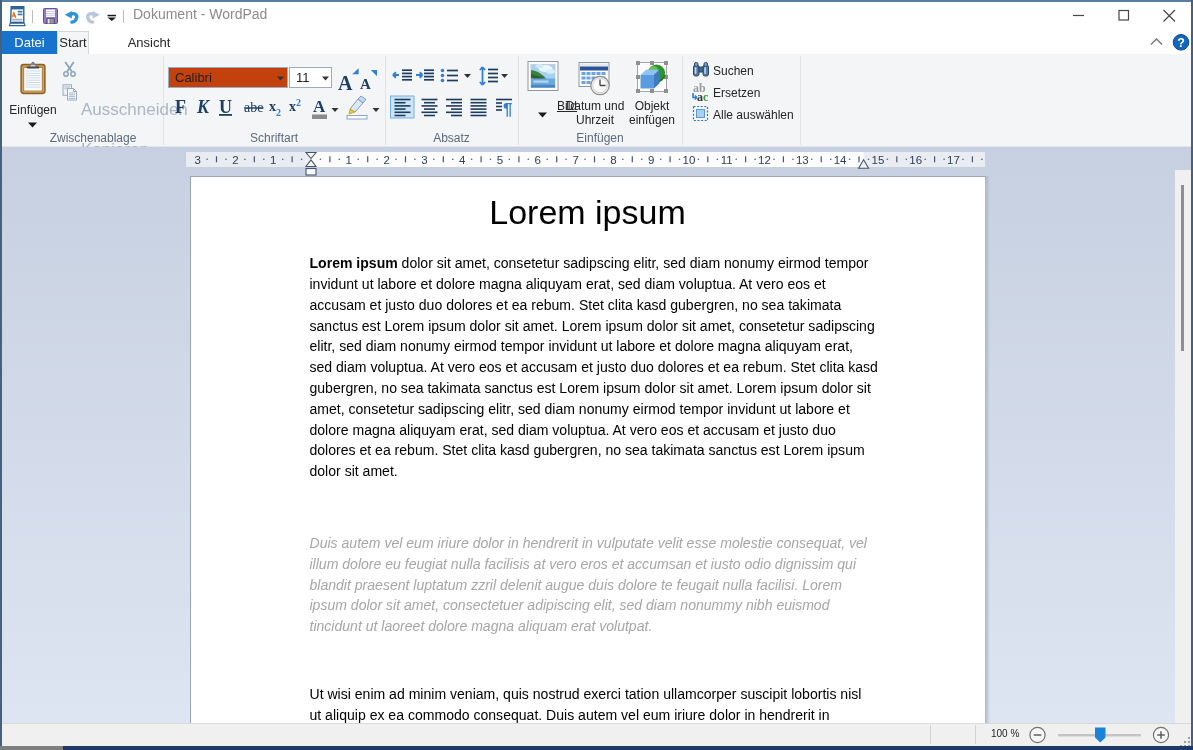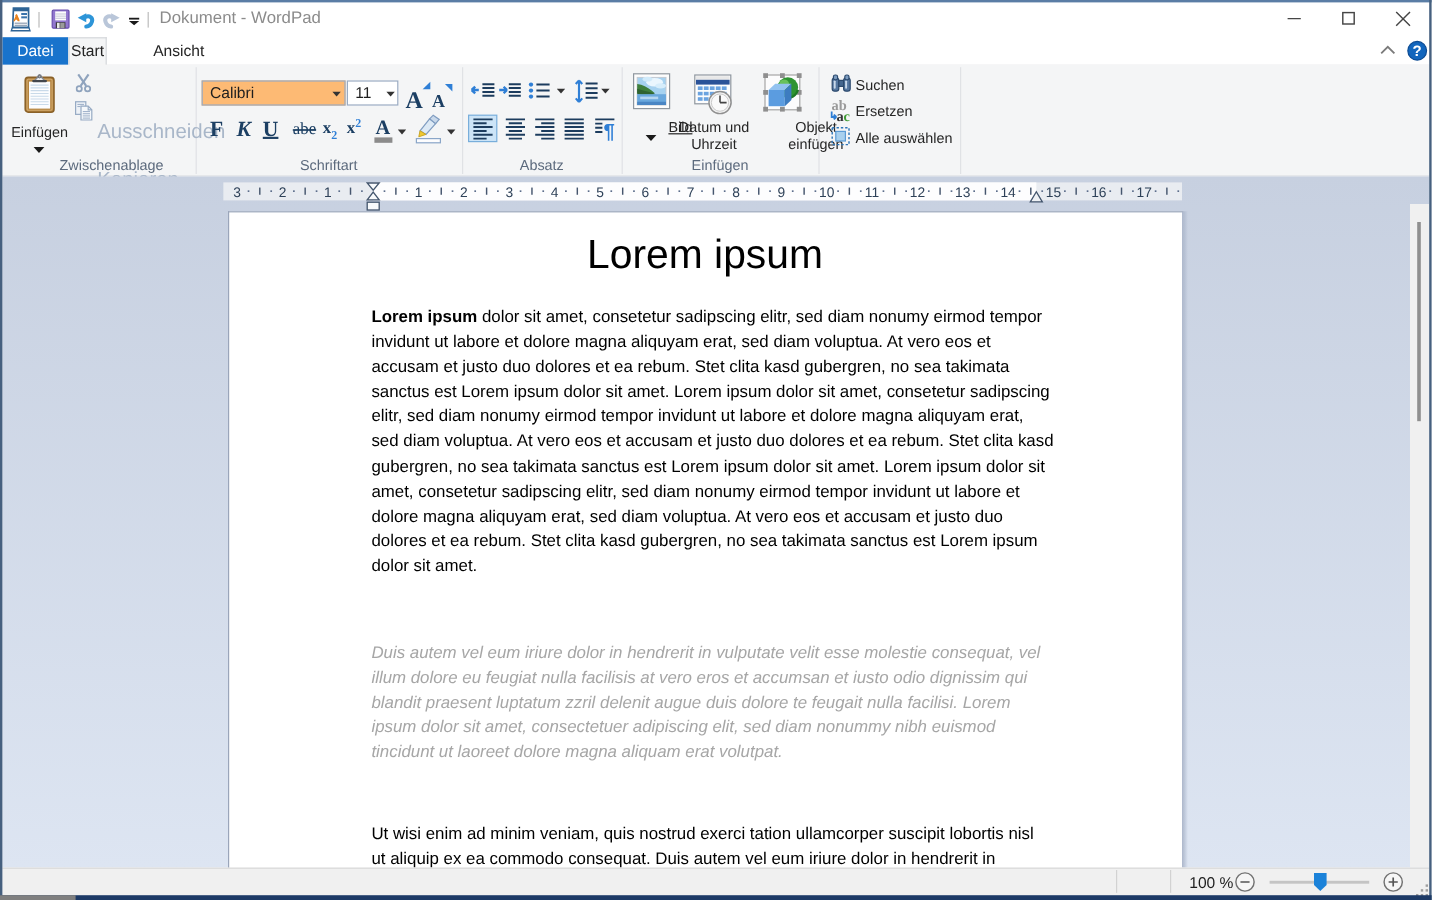--- a/index.html
+++ b/index.html
@@ -160,21 +160,21 @@
     <g stroke="#96aac4" stroke-width="0.8">
       <line x1="2.5" y1="3" x2="8" y2="3"></line>
         <line x1="2.5" y1="4.8" x2="5" y2="4.8"></line>
       <line x1="7" y1="9" x2="13" y2="9"></line>
         <line x1="7" y1="10.8" x2="13" y2="10.8"></line>
       <line x1="7" y1="12.6" x2="13" y2="12.6"></line>
         <line x1="7" y1="14.4" x2="13" y2="14.4"></line>
     </g>
   </svg>
 
-  <div class="abs" style="left:168px;top:67px;width:120px;height:21px;background:#fdba74;border:1px solid #9aabc2;box-sizing:border-box;font-size:13px;color:#1e1e1e;line-height:19px;padding-left:6px;">Calibri</div>
+  <div class="abs" style="left:168px;top:67px;width:120px;height:21px;background:#c2410c;border:1px solid #9aabc2;box-sizing:border-box;font-size:13px;color:#1e1e1e;line-height:19px;padding-left:6px;">Calibri</div>
   <div class="abs" style="left:289px;top:67px;width:43px;height:21px;background:#fff;border:1px solid #9aabc2;box-sizing:border-box;font-size:13px;color:#1e1e1e;line-height:19px;padding-left:6px;">11</div>
   <svg class="abs" style="left:165px;top:56px;width:220px;height:90px" viewBox="0 0 220 90">
 
     <path d="M112 20.5 L119 20.5 L115.5 24.5 Z" fill="#333"></path>
     <path d="M157 20.5 L164 20.5 L160.5 24.5 Z" fill="#333"></path>
 
     <text x="173" y="34" font-family="Liberation Serif" font-size="20" font-weight="bold" fill="#1c3f63">A</text>
     <path d="M187.2 18.3 L193.6 12.2 L193.6 18.3 Z" fill="#2f7fd6"></path>
     <text x="195" y="33" font-family="Liberation Serif" font-size="15" font-weight="bold" fill="#1c3f63">A</text>
     <path d="M205.8 14 L212 14 L212 20.2 Z" fill="#2f7fd6"></path>
@@ -267,21 +267,21 @@
       <line x1="111" y1="43.5" x2="127" y2="43.5"></line>
         <line x1="111" y1="47" x2="117" y2="47"></line>
       <line x1="111" y1="50.5" x2="117" y2="50.5"></line>
         <line x1="111" y1="54" x2="117" y2="54"></line>
     </g>
     <text x="118" y="59" font-size="17" font-weight="bold" fill="#2f7fd6">¶</text>
   </svg>
 
   <div class="abs rlabel" style="left:557px;top:99px;width:32px;text-align:left;text-decoration:underline;">Bild</div>
   <div class="abs rlabel" style="left:562px;top:99px;width:66px;text-align:center;">Datum und<br>Uhrzeit</div>
-  <div class="abs rlabel" style="left:650px;top:99px;width:60px;text-align:center;">Objekt<br>einfügen</div>
+  <div class="abs rlabel" style="left:622px;top:99px;width:60px;text-align:center;">Objekt<br>einfügen</div>
 
   <svg class="abs" style="left:519px;top:56px;width:163px;height:68px" viewBox="0 0 163 68">
 
     <g transform="translate(8.5,5)">
       <rect x="0.5" y="0.5" width="30" height="29" fill="#fdfdfd" stroke="#8f979f" stroke-width="1"></rect>
       <rect x="3.5" y="3.5" width="24" height="23" fill="#a6d2f0" stroke="#c2c9d2" stroke-width="0.8"></rect>
       <ellipse cx="18" cy="7.5" rx="7" ry="3.5" fill="#eaf6fe"></ellipse>
       <ellipse cx="23" cy="10.5" rx="4.5" ry="2.2" fill="#d6edfb"></ellipse>
       <ellipse cx="12" cy="5" rx="4" ry="2" fill="#d0eafa"></ellipse>
       <path d="M3.5 9 C 8 9.5, 12 11.5, 15.5 14.5 L18 16.5 Q 10 17.5 3.5 16.5 Z" fill="#3f7f3c"></path>
@@ -466,21 +466,21 @@
   <div class="abs" id="sbthumb"></div>
 
   <div class="abs" id="doctitle">Lorem ipsum</div>
   <div class="abs para" id="p1" style="left:309.5px;top:253.3px;width:580px;"><b>Lorem ipsum</b> dolor sit amet, consetetur sadipscing elitr, sed diam nonumy eirmod tempor<br>invidunt ut labore et dolore magna aliquyam erat, sed diam voluptua. At vero eos et<br>accusam et justo duo dolores et ea rebum. Stet clita kasd gubergren, no sea takimata<br>sanctus est Lorem ipsum dolor sit amet. Lorem ipsum dolor sit amet, consetetur sadipscing<br>elitr, sed diam nonumy eirmod tempor invidunt ut labore et dolore magna aliquyam erat,<br>sed diam voluptua. At vero eos et accusam et justo duo dolores et ea rebum. Stet clita kasd<br>gubergren, no sea takimata sanctus est Lorem ipsum dolor sit amet. Lorem ipsum dolor sit<br>amet, consetetur sadipscing elitr, sed diam nonumy eirmod tempor invidunt ut labore et<br>dolore magna aliquyam erat, sed diam voluptua. At vero eos et accusam et justo duo<br>dolores et ea rebum. Stet clita kasd gubergren, no sea takimata sanctus est Lorem ipsum<br>dolor sit amet.</div>
   <div class="abs pgray" id="p2" style="left:309.5px;top:533px;width:580px;">Duis autem vel eum iriure dolor in hendrerit in vulputate velit esse molestie consequat, vel<br>illum dolore eu feugiat nulla facilisis at vero eros et accumsan et iusto odio dignissim qui<br>blandit praesent luptatum zzril delenit augue duis dolore te feugait nulla facilisi. Lorem<br>ipsum dolor sit amet, consectetuer adipiscing elit, sed diam nonummy nibh euismod<br>tincidunt ut laoreet dolore magna aliquam erat volutpat.</div>
   <div class="abs para" id="p3" style="left:309.5px;top:684px;width:580px;">Ut wisi enim ad minim veniam, quis nostrud exerci tation ullamcorper suscipit lobortis nisl<br>ut aliquip ex ea commodo consequat. Duis autem vel eum iriure dolor in hendrerit in</div>
 
   <div class="abs" id="statusbar"></div>
   <div class="abs ssep" style="left:930px;"></div>
   <div class="abs ssep" style="left:975px;"></div>
-  <div class="abs" style="left:991px;top:728px;font-size:13px;color:#1e1e1e;">100&nbsp;%</div>
+  <div class="abs" style="left:991px;top:728px;font-size:10px;color:#1e1e1e;">100&nbsp;%</div>
   <svg class="abs" style="left:1025px;top:722px;width:160px;height:26px" viewBox="0 0 160 26">
     <circle cx="12.5" cy="13" r="7.6" fill="#f6f6f6" stroke="#727272" stroke-width="1.2"></circle>
     <line x1="8.7" y1="13" x2="16.3" y2="13" stroke="#555" stroke-width="1.4"></line>
     <rect x="33" y="12" width="83" height="2.4" fill="#c4c4c4"></rect>
     <path d="M70 5.5 L80.5 5.5 L80.5 15.5 L75.25 20.5 L70 15.5 Z" fill="#1b82d9"></path>
     <circle cx="136" cy="13" r="7.6" fill="#f6f6f6" stroke="#727272" stroke-width="1.2"></circle>
     <line x1="132.2" y1="13" x2="139.8" y2="13" stroke="#555" stroke-width="1.4"></line>
     <line x1="136" y1="9.2" x2="136" y2="16.8" stroke="#555" stroke-width="1.4"></line>
     <g fill="#a0a0a0">
       <rect x="163" y="16" width="2" height="2"></rect>

